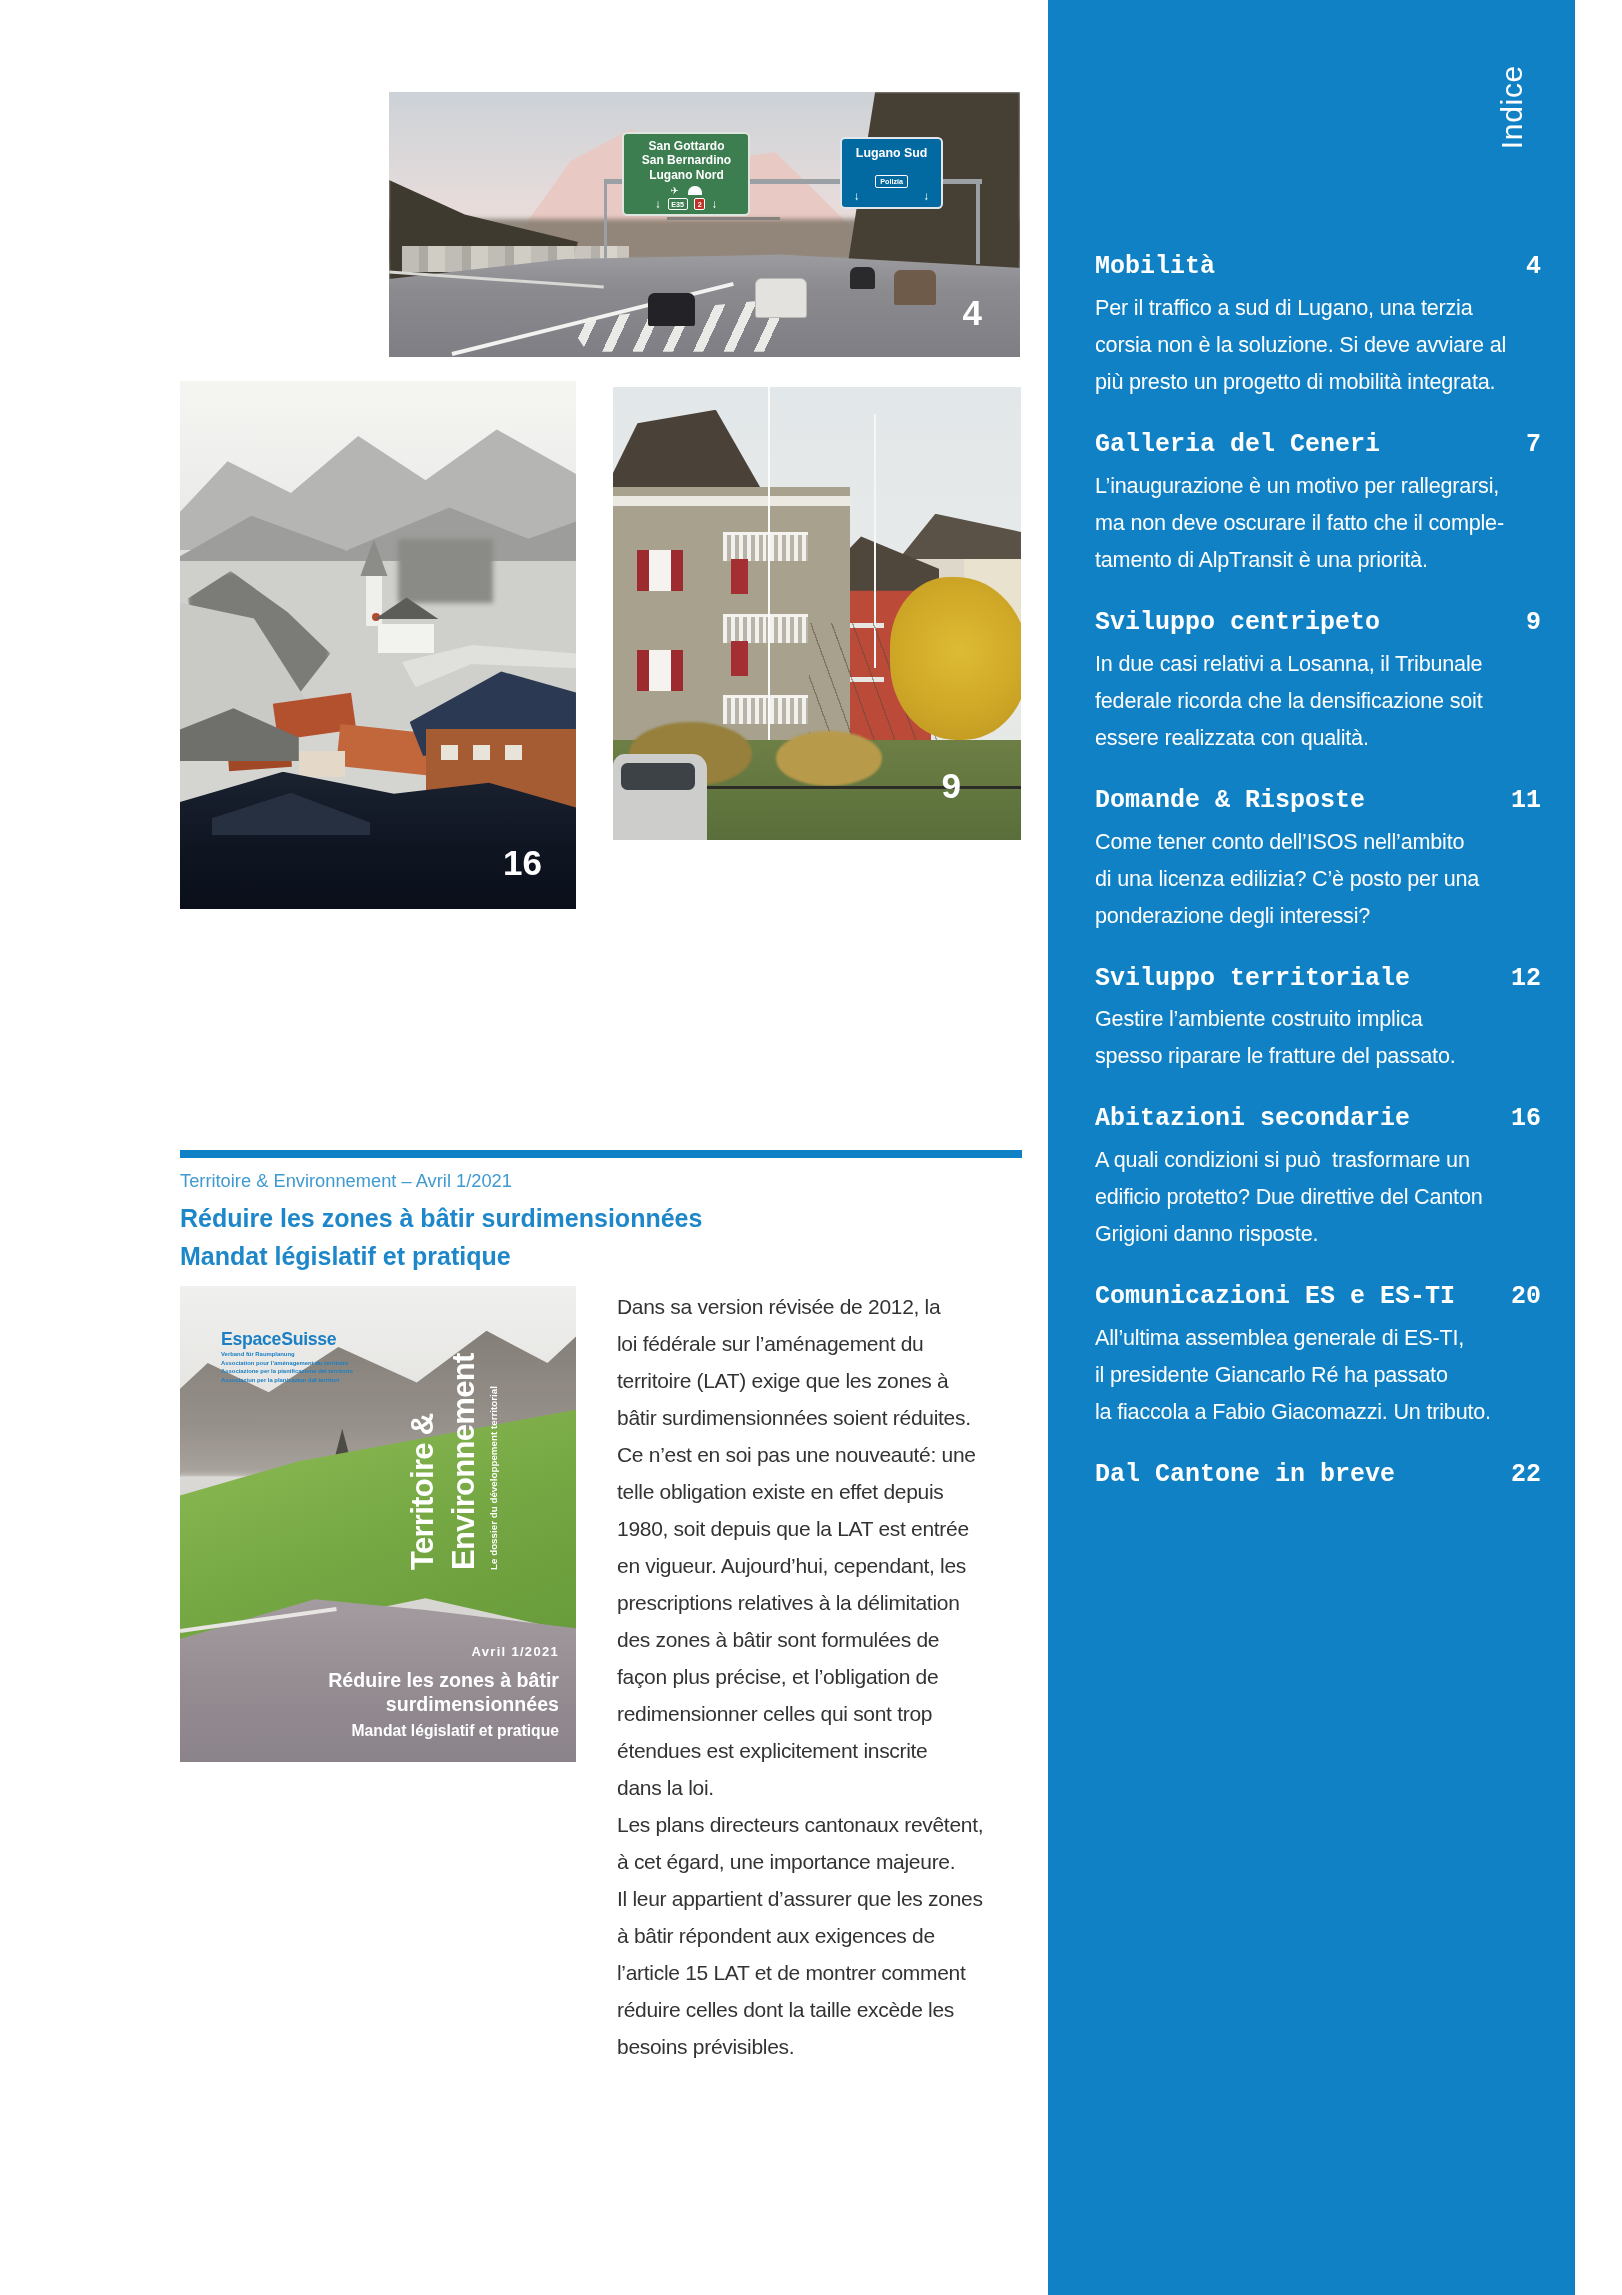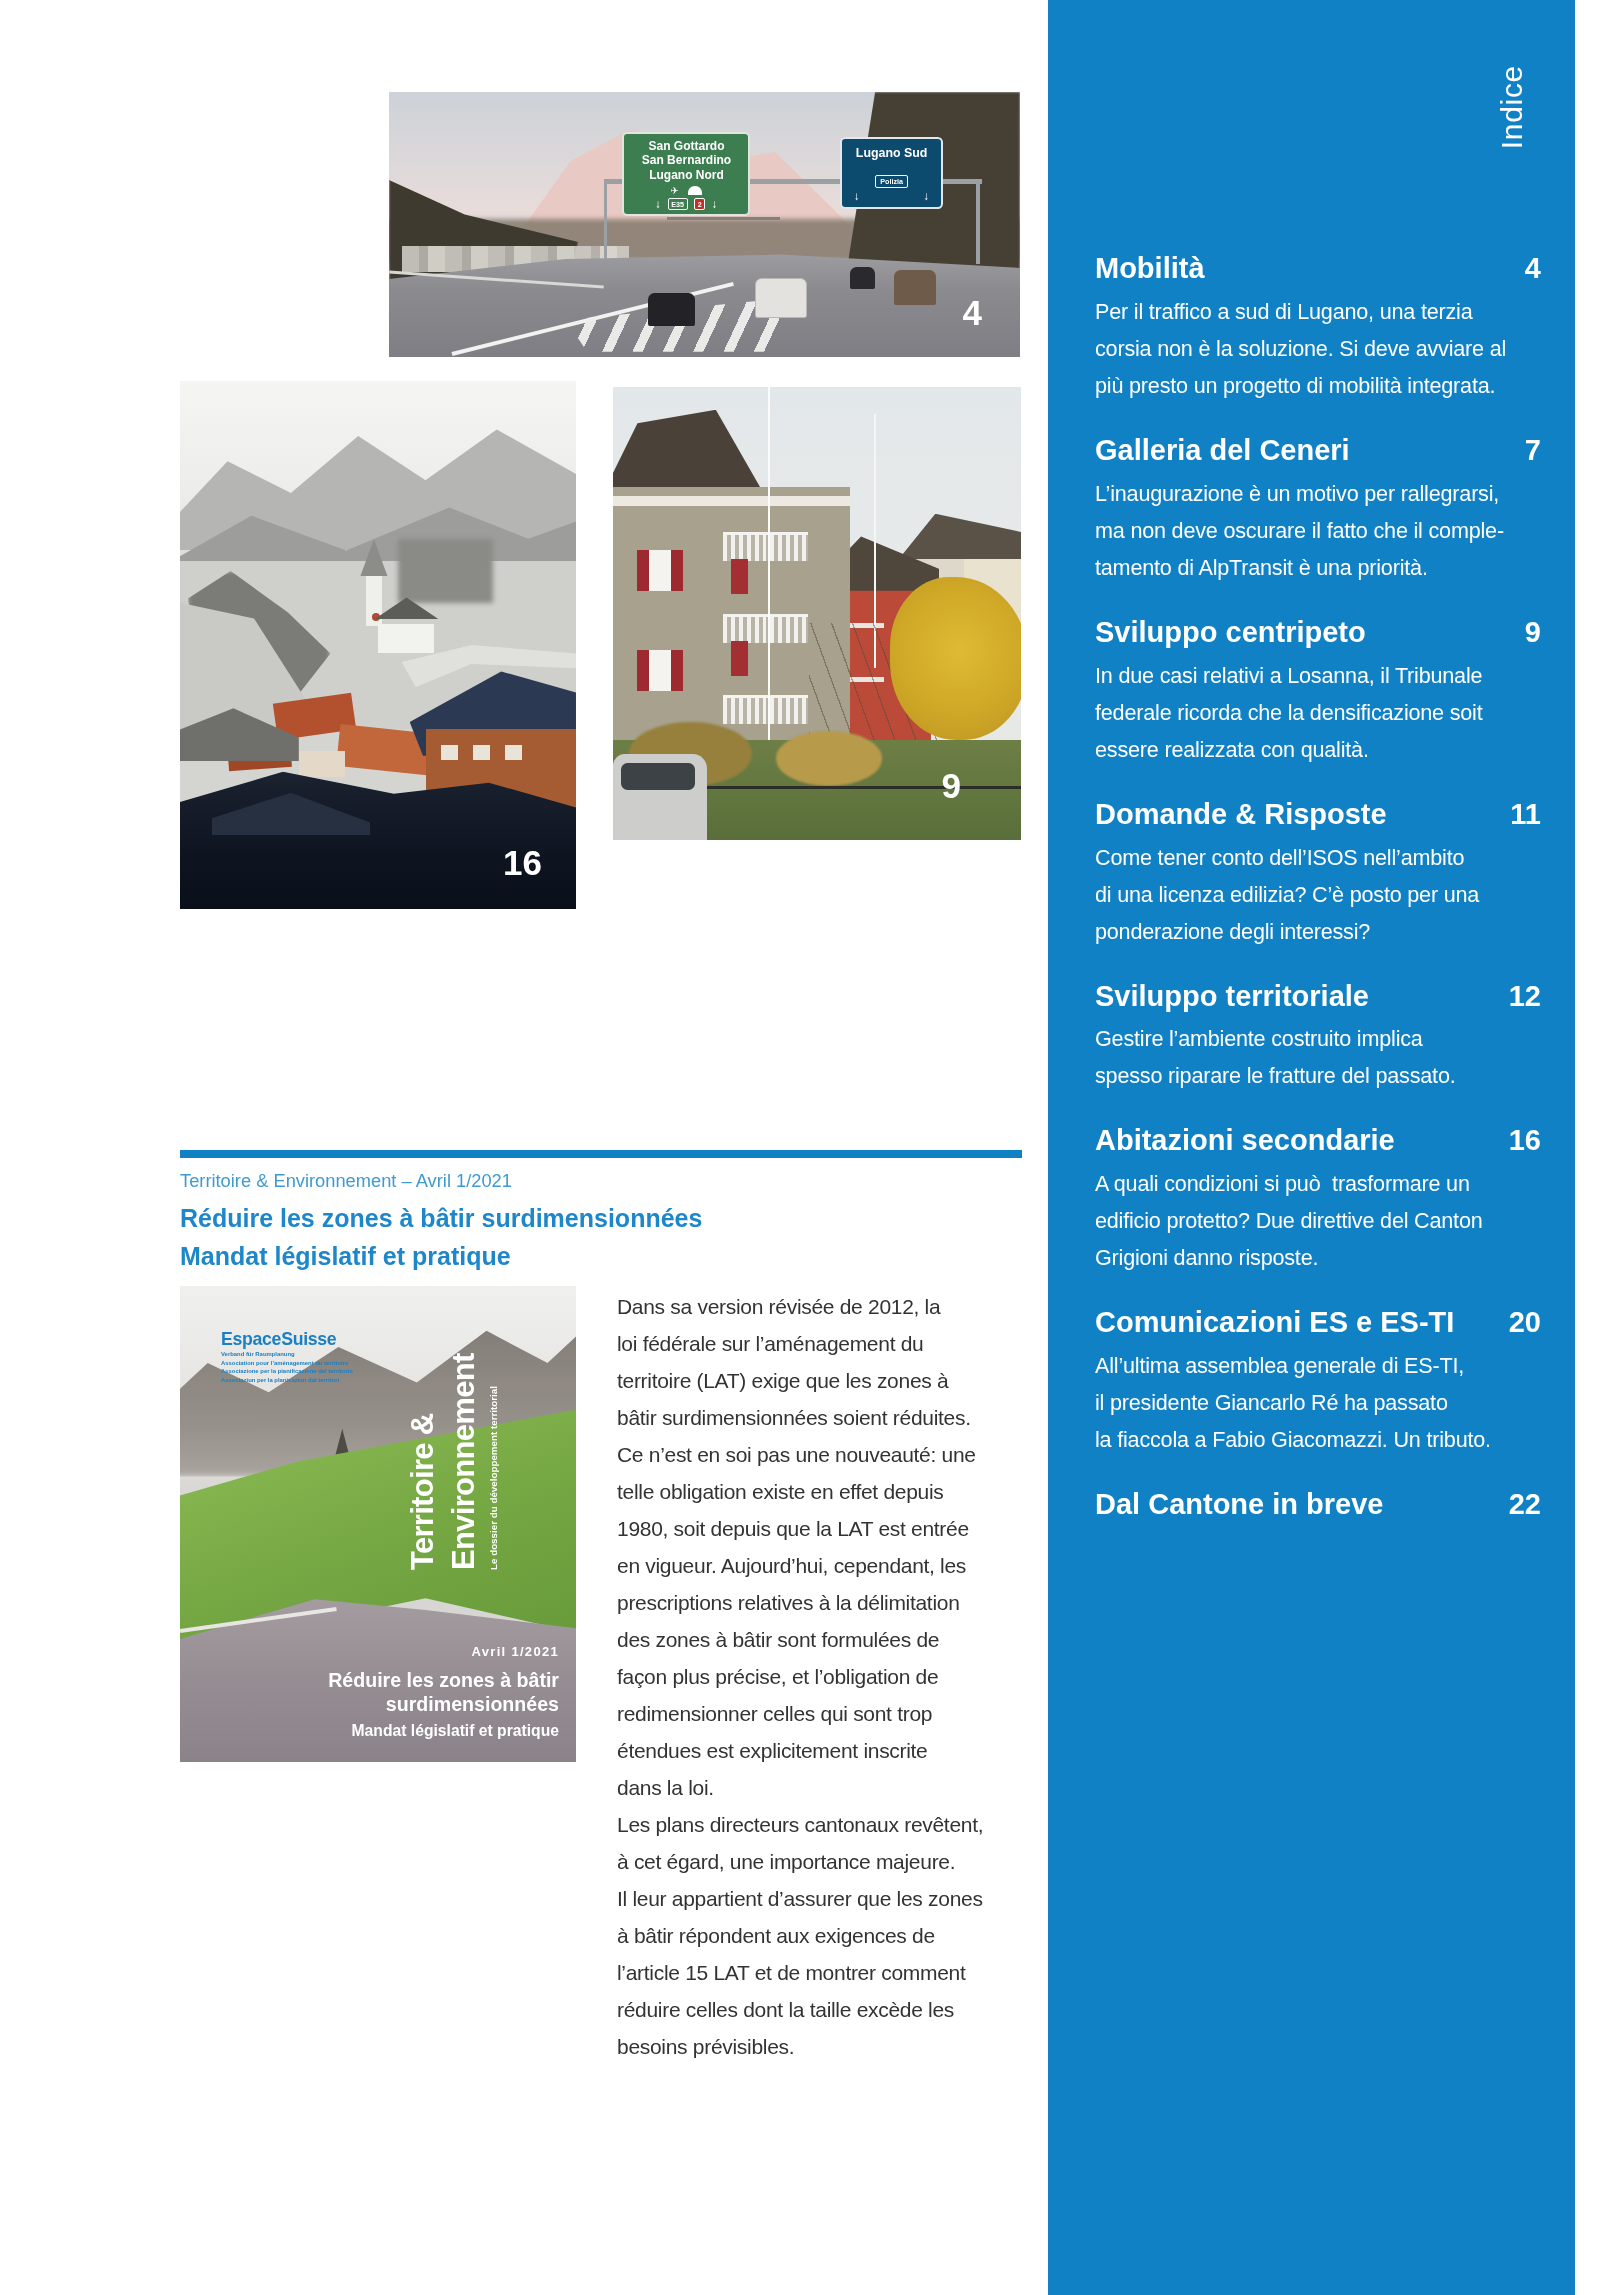--- a/index.html
+++ b/index.html
@@ -6,42 +6,42 @@
   .page{position:relative;width:1623px;height:2295px;background:#ffffff;overflow:hidden;
         font-family:"Liberation Sans", sans-serif;}
 
   
   .sidebar{position:absolute;left:1048px;top:0;width:527px;height:2295px;background:#1181c5;}
   .indice{position:absolute;top:65px;right:46px;color:#fff;font-size:30px;letter-spacing:0.7px;
           writing-mode:vertical-rl;transform:rotate(180deg);}
   .toc{position:absolute;left:47px;top:252px;width:446px;color:#fff;}
   .toc-entry{margin-bottom:30px;}
   .toc-head{display:flex;justify-content:space-between;align-items:baseline;
-            font-size:29px;font-weight:bold;margin-bottom:7.9px;}
+            font-size:25px;font-weight:bold;margin-bottom:7.9px;font-family:Liberation Mono, monospace;}
   .toc-desc .line{font-size:21.6px;line-height:37px;letter-spacing:-0.2px;white-space:pre;}
 
   
   .photo{position:absolute;overflow:hidden;background:#cfcfcf;}
   .photo .shape{position:absolute;}
   .photo-label{position:absolute;color:#fff;font-weight:bold;font-size:35px;z-index:40;}
 
   
   .ph-highway{left:389px;top:92px;width:631px;height:265px;}
   .sign-green{position:absolute;left:37%;top:15%;width:128px;height:84px;background:#3c7e50;
               border:2px solid #dfe6df;border-radius:5.2px;z-index:30;color:#fff;text-align:center;
               padding-top:5.2px;box-sizing:border-box;}
   .sign-green .line{font-size:12px;font-weight:bold;line-height:14.4px;}
   .sg-icons{display:flex;justify-content:center;gap:9.2px;margin-top:2.6px;align-items:center;}
   .sg-icons .plane{font-size:9.8px;}
   .sg-icons .tunnel{display:inline-block;width:14.4px;height:9.2px;background:#fff;border-radius:6.5px 6.5px 0 0;}
   .sg-bottom{display:flex;justify-content:center;gap:6.5px;align-items:center;margin-top:1.3px;}
   .sg-bottom .arr{font-size:11.8px;font-weight:bold;}
   .badge{font-size:7.2px;font-weight:bold;padding:0.7px 2.6px;border:0.7px solid #fff;border-radius:2px;}
   .badge.n2{background:#c03127;border-color:#fff;}
-  .sign-blue{position:absolute;left:71.5%;top:17%;width:103px;height:72px;background:#0c4a6e;
+  .sign-blue{position:absolute;left:71.5%;top:17%;width:103px;height:72px;background:#0369a1;
              border:2px solid #e2e7ee;border-radius:5.2px;z-index:30;color:#fff;text-align:center;
              padding-top:6.5px;box-sizing:border-box;}
   .sign-blue .title{font-size:12.4px;font-weight:bold;}
   .sign-blue .polizia{display:inline-block;font-size:7.2px;font-weight:bold;border:0.7px solid #fff;
                       border-radius:2px;padding:0.7px 3.9px;margin-top:3.9px;}
   .sb-arrows{display:flex;justify-content:space-between;padding:1.3px 11.8px 0 11.8px;font-size:11.8px;font-weight:bold;}
   .car{position:absolute;border-radius:6.5px 6.5px 2.6px 2.6px;z-index:25;}
 
   
   .ph-village{left:180px;top:381px;width:396px;height:528px;}

